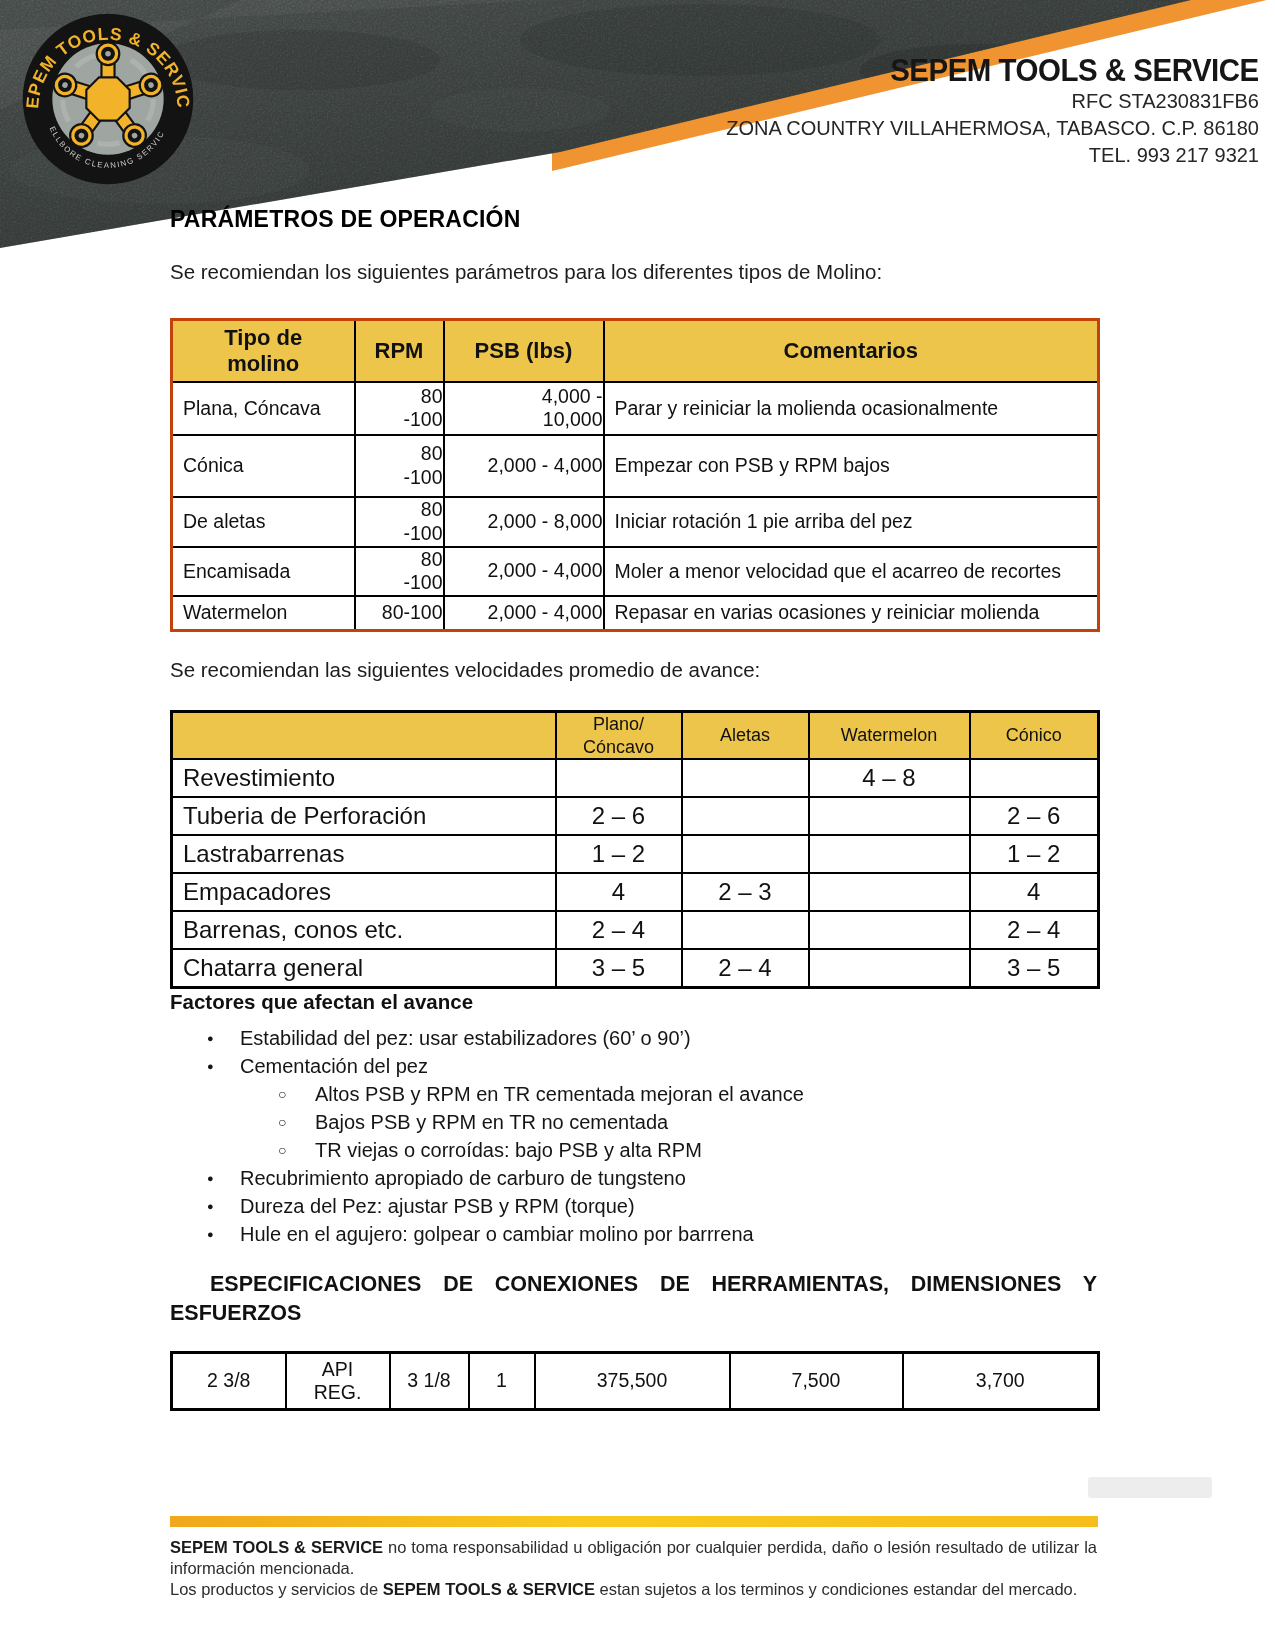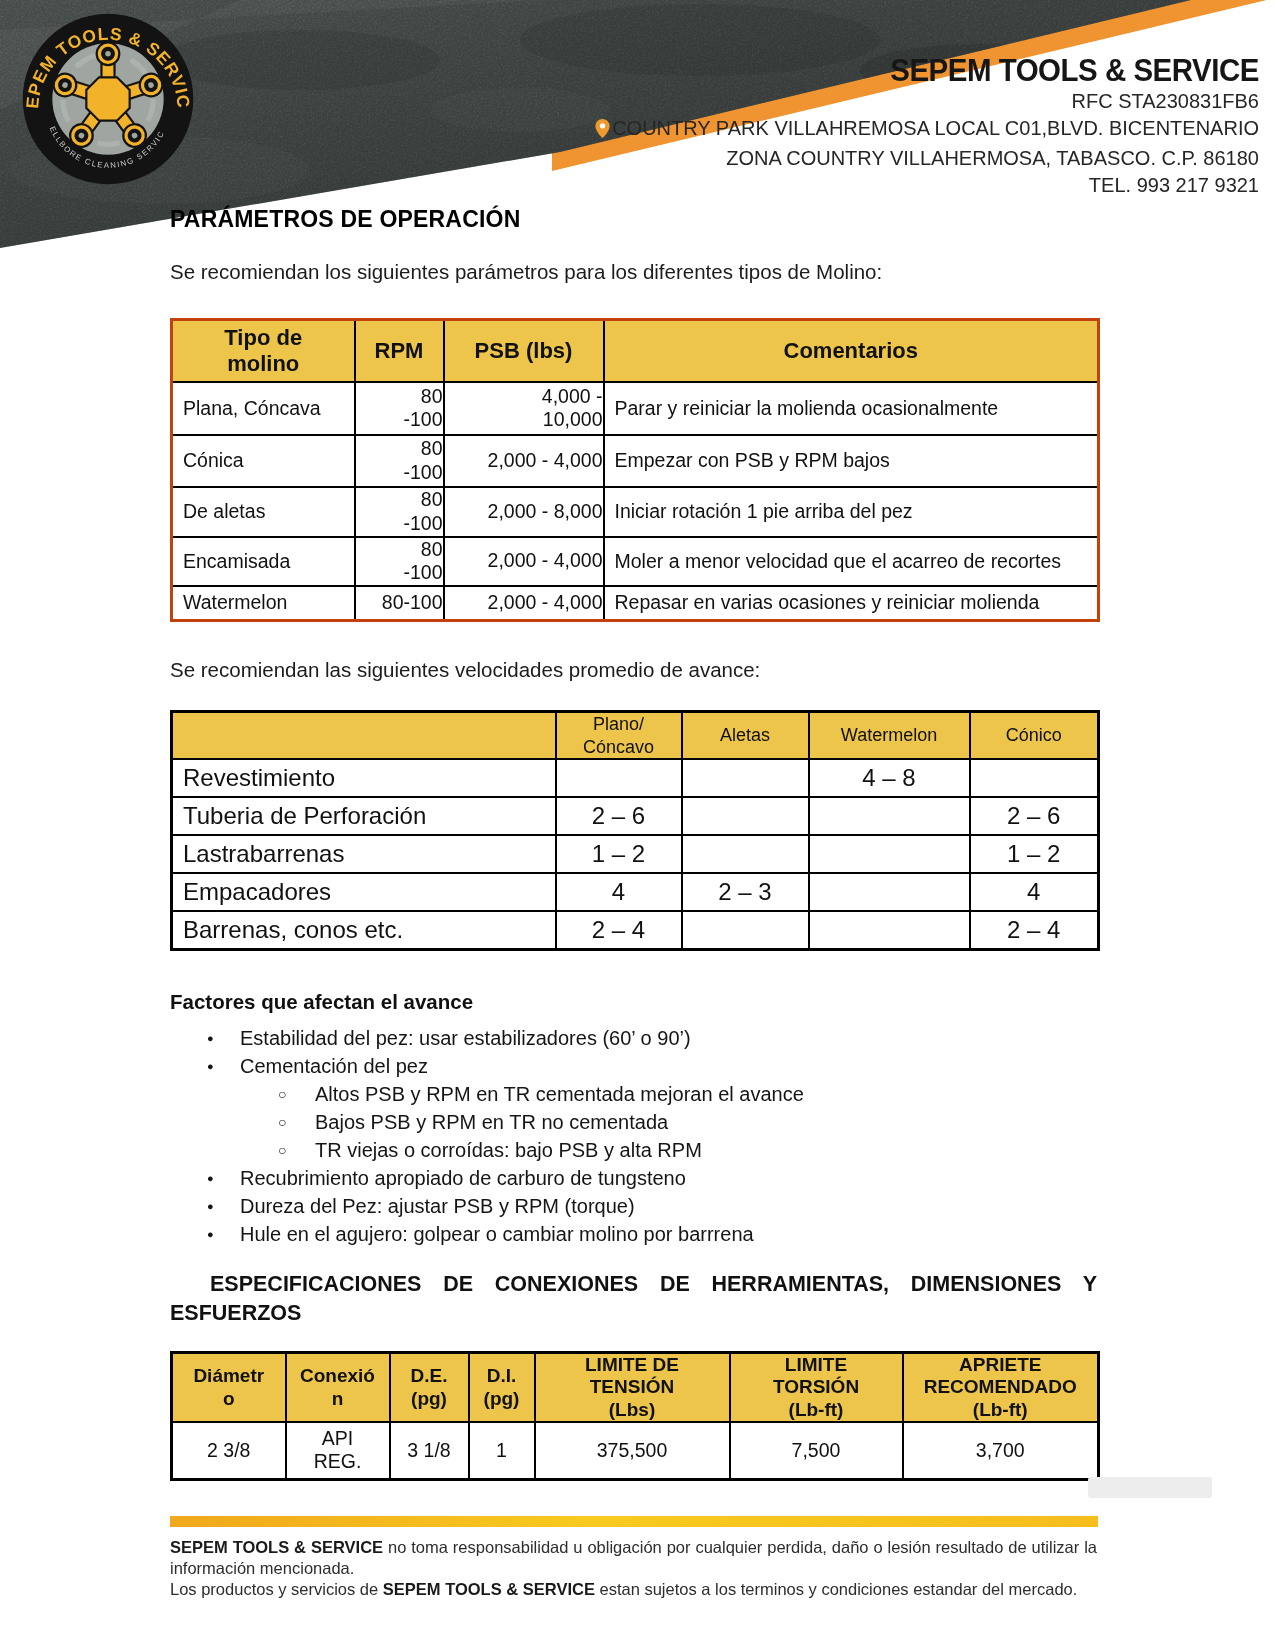--- a/index.html
+++ b/index.html
@@ -141,24 +141,20 @@
       </text>
       <text font-size="9" fill="#C9CDC9" letter-spacing="1.8" font-family="Liberation Sans, sans-serif">
         <textPath href="#arcB" startOffset="50%" text-anchor="middle">WELLBORE CLEANING SERVICES</textPath>
       </text>
     </g>
   </svg>
 
   <div class="company">
     <div class="name">SEPEM TOOLS &amp; SERVICE</div>
     <div class="line">RFC STA230831FB6</div>
-    <div class="line"><span class="pin"><svg width="15" height="19" viewBox="0 0 24 32">
-            <path d="M12 0C5.4 0 0 5.4 0 12c0 9 12 20 12 20s12-11 12-20C24 5.4 18.6 0 12 0z" fill="#F09A2E"></path>
-            <circle cx="12" cy="11.5" r="4.5" fill="#ffffff"></circle>
-          </svg></span><span>COUNTRY PARK VILLAHREMOSA LOCAL C01,BLVD. BICENTENARIO</span></div>
     <div class="line">ZONA COUNTRY VILLAHERMOSA, TABASCO. C.P. 86180</div>
     <div class="line">TEL. 993 217 9321</div>
   </div>
 
   <div class="doc-title">PARÁMETROS DE OPERACIÓN</div>
   <div class="para p1">Se recomiendan los siguientes parámetros para los diferentes tipos de Molino:</div>
 
   <table class="t1">
     <colgroup>
         <col style="width:183px">
@@ -175,21 +171,21 @@
       <th>Comentarios</th>
     </tr>
     <tr style="height:53px">
       <td class="name">Plana, Cóncava</td>
       <td class="num">80
 -100</td>
       <td class="num">4,000 -
 10,000</td>
       <td class="com">Parar y reiniciar la molienda ocasionalmente</td>
     </tr>
-    <tr style="height:52px">
+    <tr style="height:62px">
       <td class="name">Cónica</td>
       <td class="num">80
 -100</td>
       <td class="num">2,000 - 4,000</td>
       <td class="com">Empezar con PSB y RPM bajos</td>
     </tr>
     <tr style="height:50px">
       <td class="name">De aletas</td>
       <td class="num">80
 -100</td>
@@ -259,20 +255,27 @@
       <td></td>
       <td>4</td>
     </tr>
     <tr>
       <td class="label">Barrenas, conos etc.</td>
       <td>2 – 4</td>
       <td></td>
       <td></td>
       <td>2 – 4</td>
     </tr>
+    <tr>
+      <td class="label">Chatarra general</td>
+      <td>3 – 5</td>
+      <td>2 – 4</td>
+      <td></td>
+      <td>3 – 5</td>
+    </tr>
   </tbody>
     </table>
 
   <div class="factors-h">Factores que afectan el avance</div>
   <div class="bullets">
     <div class="li li1">
         <span class="dot">●</span>
         <span>Estabilidad del pez: usar estabilizadores (60’ o 90’)</span>
       </div>
     <div class="li li1">
@@ -314,39 +317,20 @@
     <colgroup>
         <col style="width:114px">
         <col style="width:104px">
         <col style="width:79px">
         <col style="width:66px">
         <col style="width:195px">
         <col style="width:173px">
         <col style="width:196px">
       </colgroup>
     <tbody>
-        <tr style="height:60px">
-      <th>Diámetr
-o</th>
-      <th>Conexió
-n</th>
-      <th>D.E.
-(pg)</th>
-      <th>D.I.
-(pg)</th>
-      <th>LIMITE DE
-TENSIÓN
-(Lbs)</th>
-      <th>LIMITE
-TORSIÓN
-(Lb-ft)</th>
-      <th>APRIETE
-RECOMENDADO
-(Lb-ft)</th>
-    </tr>
     <tr style="height:57px">
       <td>2 3/8</td>
       <td>API
 REG.</td>
       <td>3 1/8</td>
       <td>1</td>
       <td>375,500</td>
       <td>7,500</td>
       <td>3,700</td>
     </tr>

